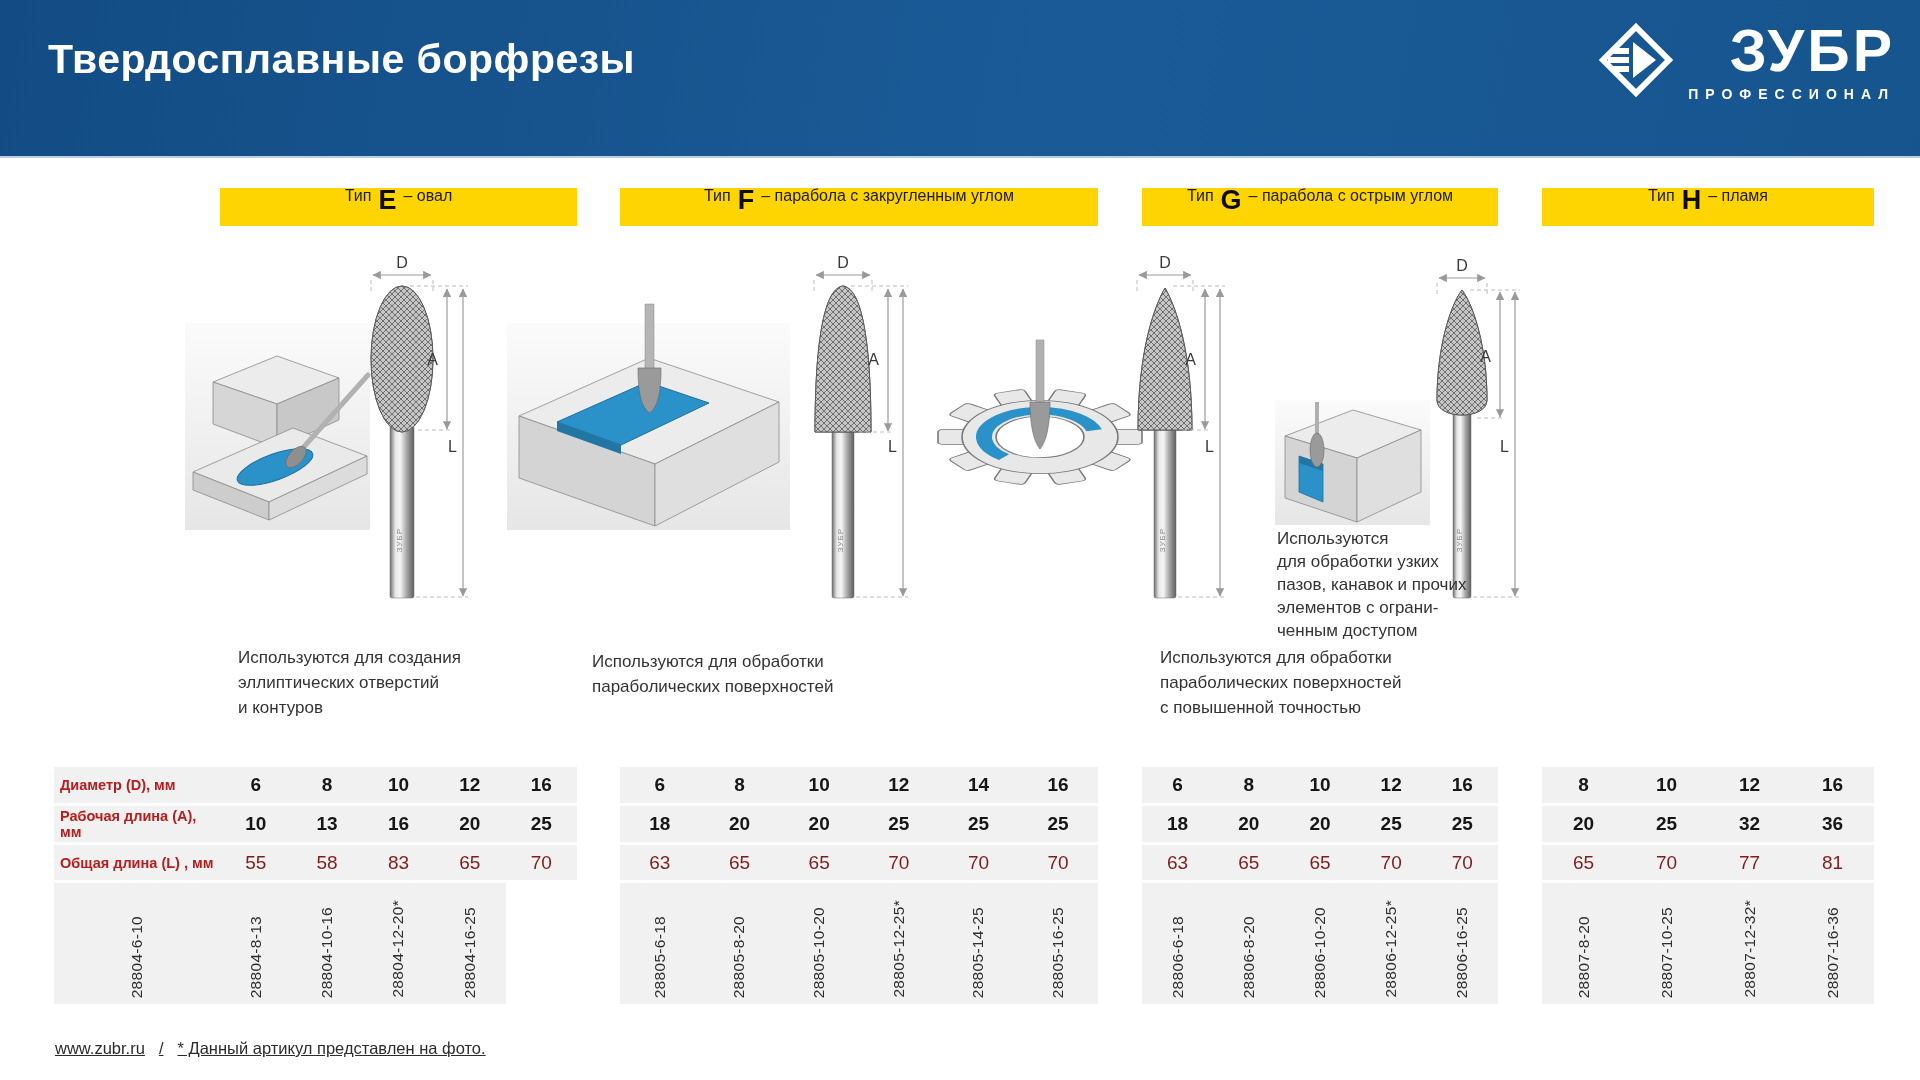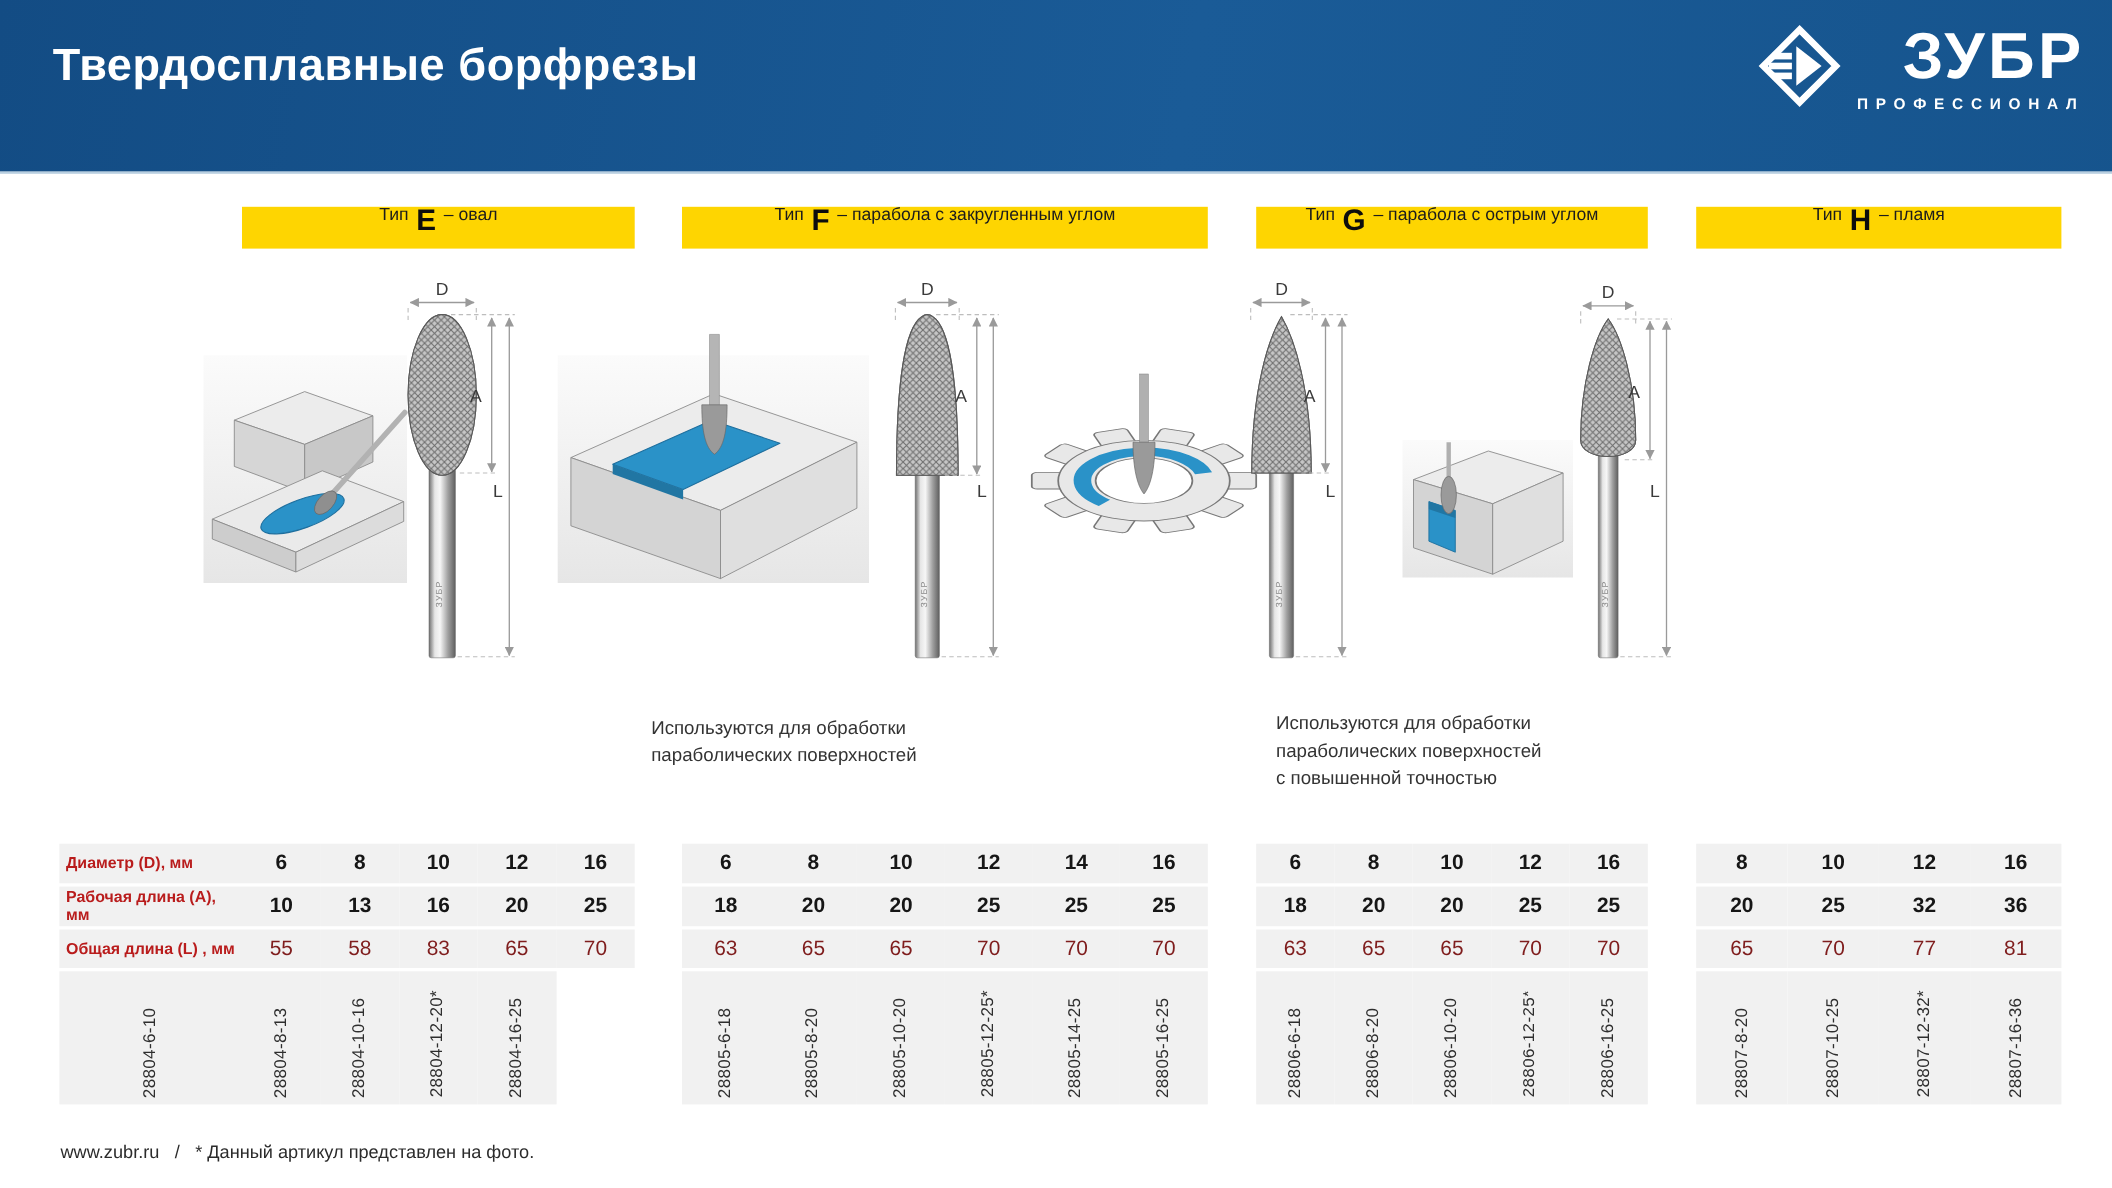--- a/index.html
+++ b/index.html
@@ -26,21 +26,21 @@
   
   .tbl{position:absolute;top:767px;display:grid;grid-template-rows:36px 36px 35px 121px;row-gap:3px;}
   .cell{background:#f1f1f1;display:flex;align-items:center;justify-content:center;}
   .lab{justify-content:flex-start;padding-left:6px;font-weight:700;font-size:14.5px;color:#b91c1c;}
   .v1,.v2{font-weight:700;font-size:19px;color:#161616;}
   .v3{font-size:19px;color:#7f1d1d;}
   .art{align-items:flex-end;justify-content:center;}
   .art span{writing-mode:vertical-rl;transform:rotate(180deg);font-size:15.5px;color:#2e2e2e;
             letter-spacing:.3px;padding-top:6px;}
   
-  .footer{position:absolute;left:55px;top:1039px;display:flex;gap:14px;font-size:16.5px;color:#2b2b2b;}
+  .footer{position:absolute;left:55px;top:1039px;display:flex;gap:14px;font-size:16.5px;color:#2b2b2b;text-decoration:underline;}
   .footer .site{text-decoration:none;color:#2b2b2b;}
 </style>
 </head>
 <body>
 
 <div class="page">
 
   <div class="hdr">
     <h1>Твердосплавные борфрезы</h1>
     <div class="brand">
@@ -307,25 +307,33 @@
       <line x1="212" y1="178" x2="240" y2="178"></line>
       <line x1="208" y1="357" x2="255" y2="357"></line>
     </g>
     <g font-size="16" fill="#3a3a3a">
       <text x="197" y="31" text-anchor="middle">D</text>
       <text x="226" y="122" text-anchor="end">A</text>
       <text x="244" y="212" text-anchor="end">L</text>
     </g>
   </svg>
 
+  <div class="desc" style="left:238px;top:645px">Используются для создания
+эллиптических отверстий
+и контуров</div>
   <div class="desc" style="left:592px;top:649px">Используются для обработки
 параболических поверхностей</div>
   <div class="desc" style="left:1160px;top:645px">Используются для обработки
 параболических поверхностей
 с повышенной точностью</div>
+  <div class="desc" style="left:1277px;top:527px;line-height:23px">Используются
+для обработки узких
+пазов, канавок и прочих
+элементов с ограни-
+ченным доступом</div>
 
   <div class="tbl" style="left:54px;grid-template-columns:166px repeat(5,71.4px)">
     <div class="cell lab">Диаметр (D), мм</div>
     <div class="cell v1">6</div>
     <div class="cell v1">8</div>
     <div class="cell v1">10</div>
     <div class="cell v1">12</div>
     <div class="cell v1">16</div>
     <div class="cell lab">Рабочая длина (A), мм</div>
     <div class="cell v2">10</div>

